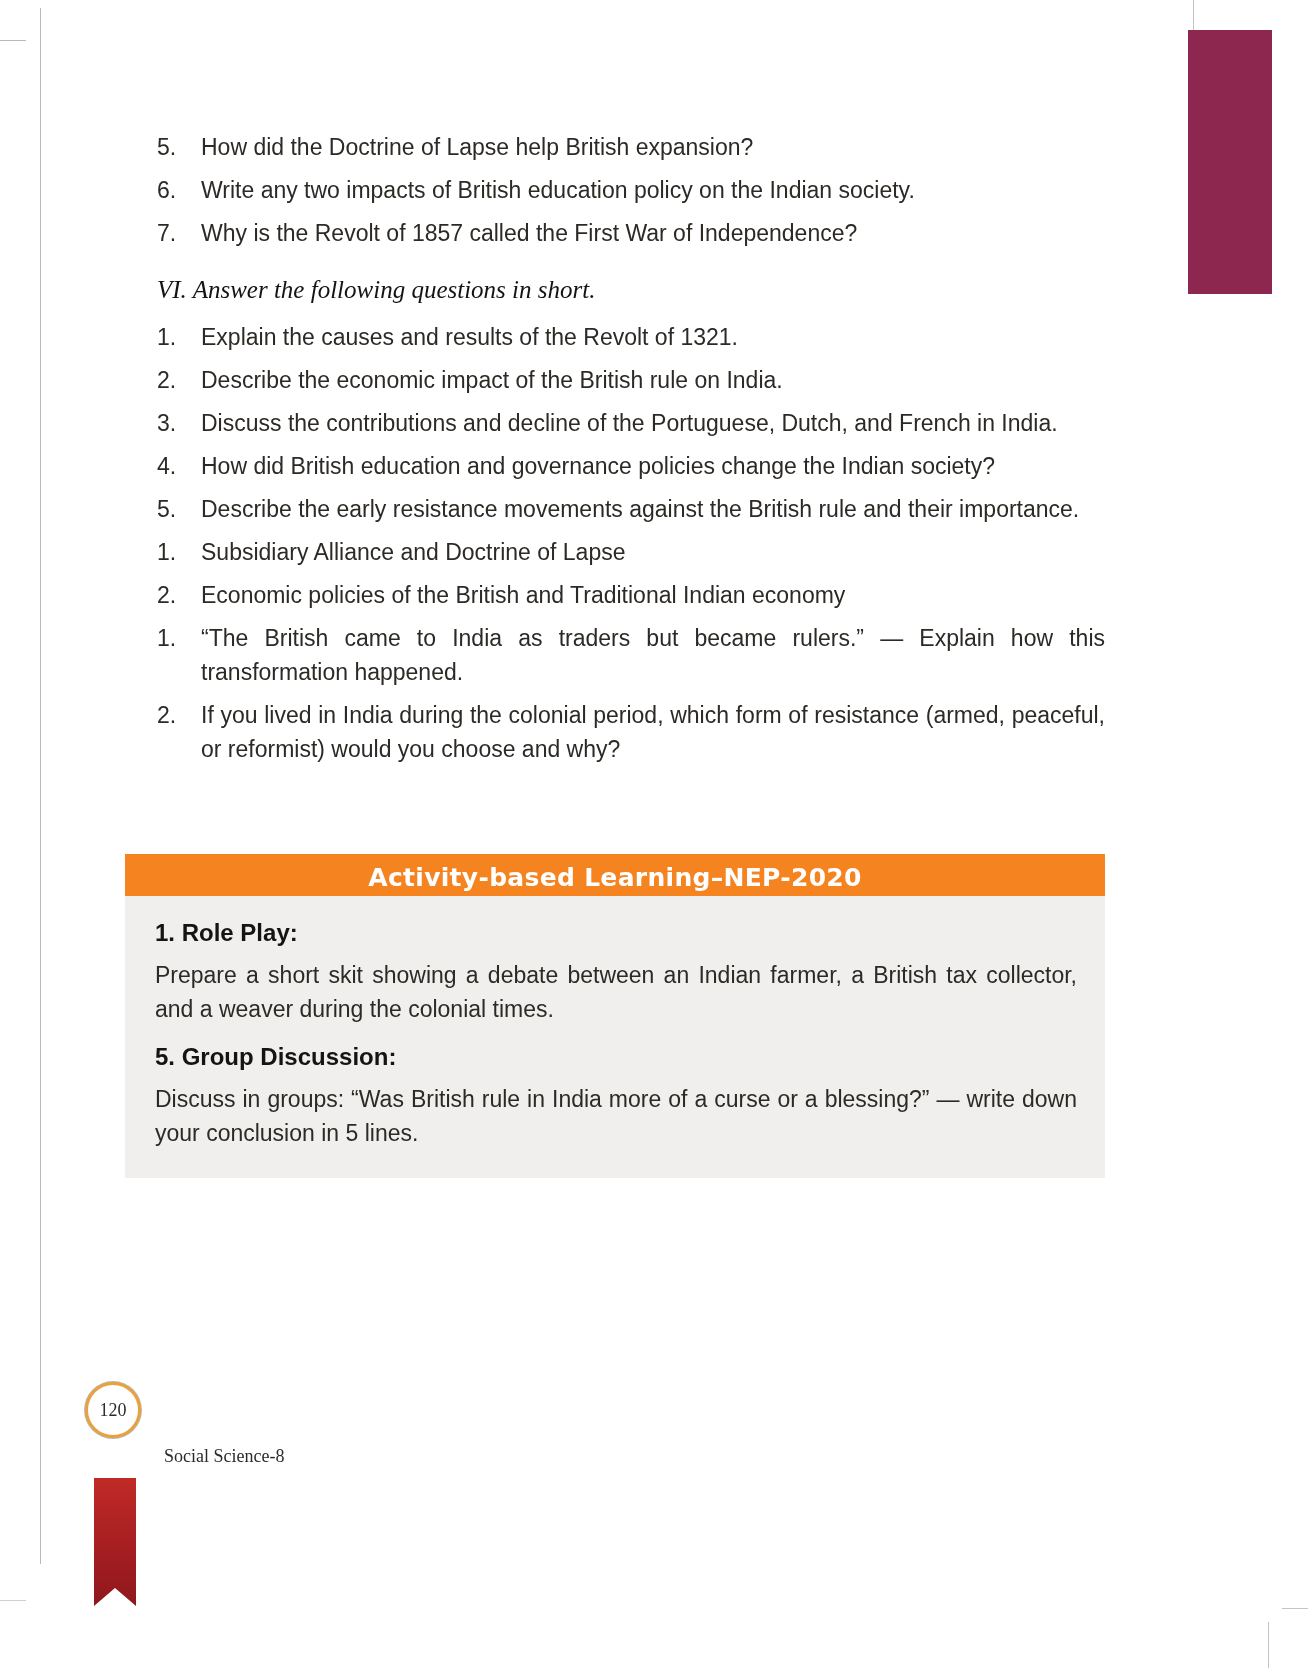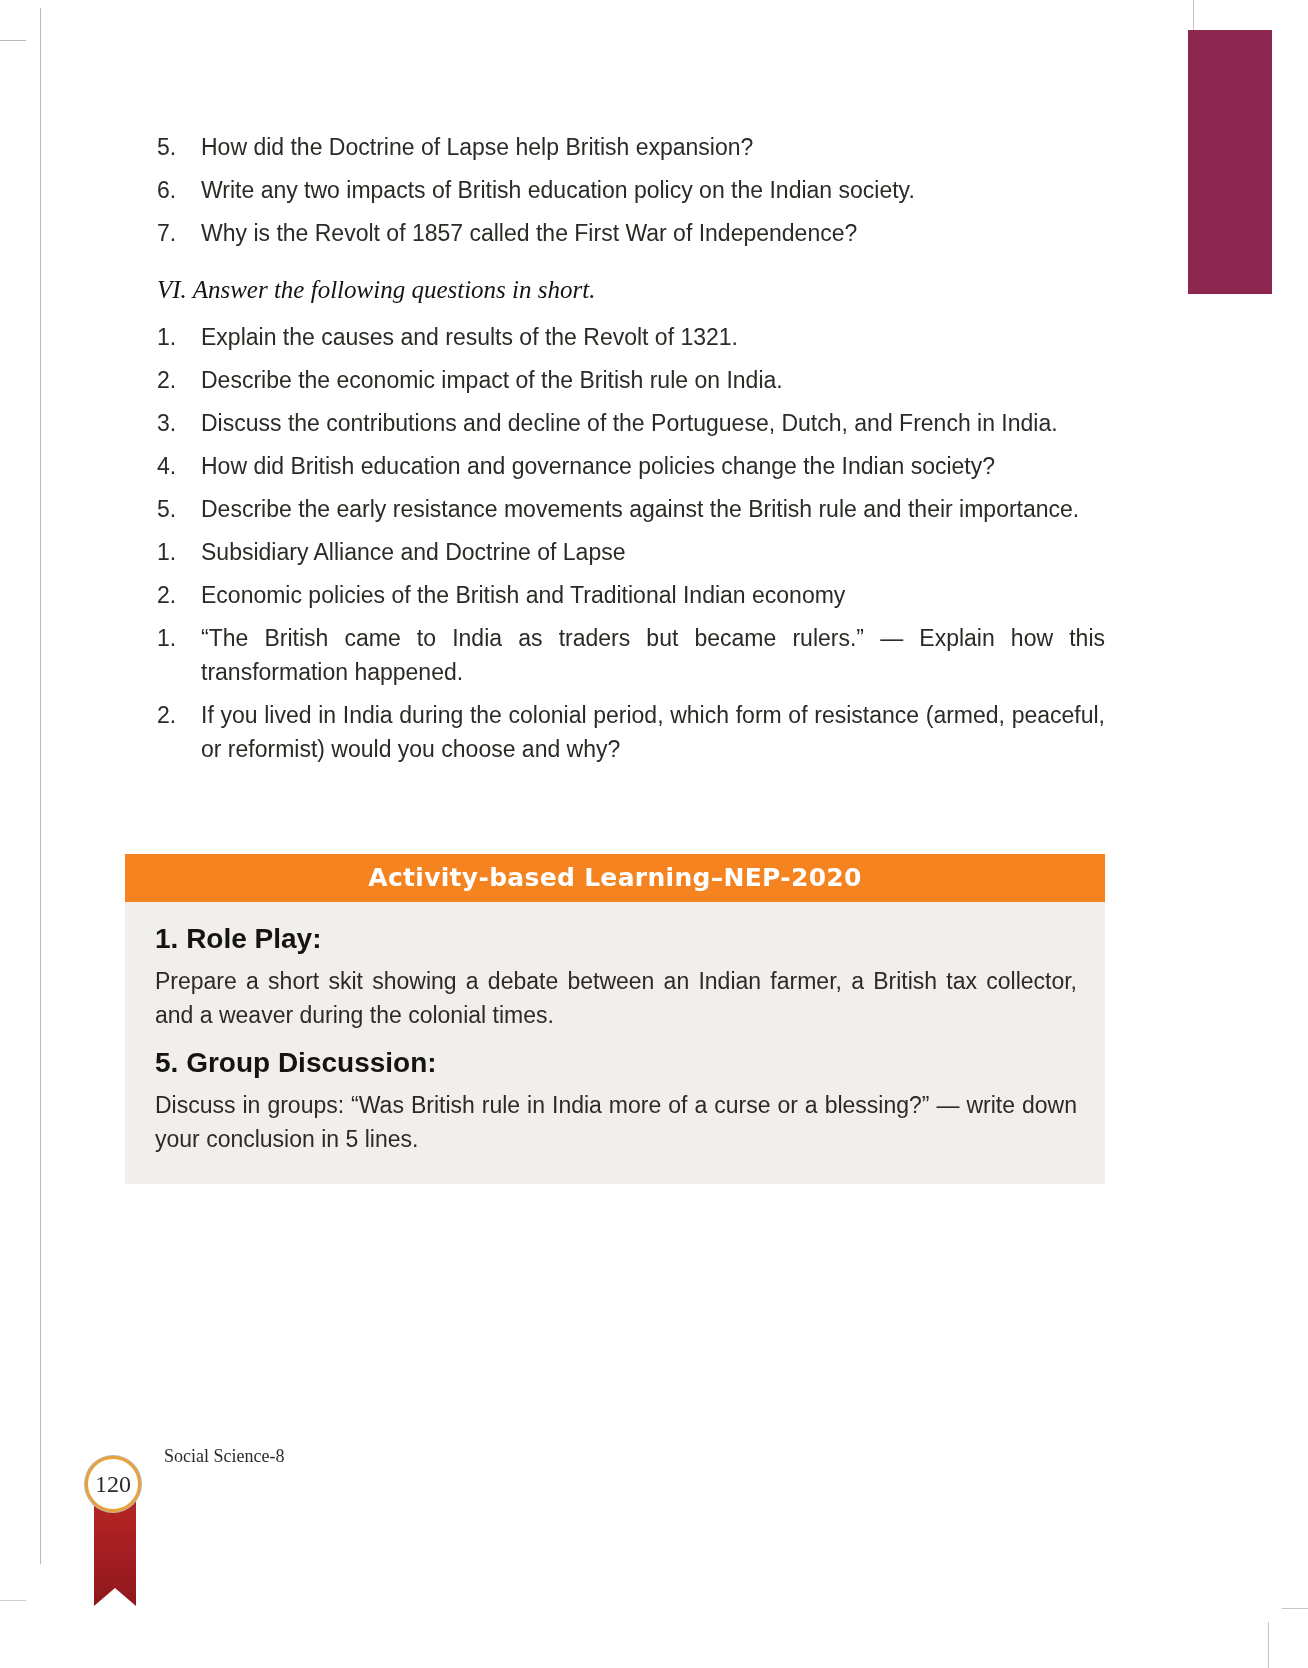--- a/index.html
+++ b/index.html
@@ -69,64 +69,64 @@
   }
   .top-block { margin-bottom:4px; }
 
   
   .activity {
     margin-left:-32px;
     width:980px;
     margin-top:88px;
   }
   .activity-banner {
-    height:48px;
+    height:42px;
     background:#f5831f;
     color:#ffffff;
     font-family:"DejaVu Sans", sans-serif;
     font-weight:bold;
     font-size:25px;
     line-height:47px;
     text-align:center;
     letter-spacing:0.3px;
   }
   .activity-body {
     background:#f0efed;
     padding:20px 28px 28px 30px;
   }
   .activity-heading {
-    font-size:28px; font-weight:bold; color:#161412;
+    font-size:24px; font-weight:bold; color:#161412;
     line-height:34px;
     margin-bottom:8px;
   }
   .activity-para {
     font-size:23px; line-height:34px;
     text-align:justify;
     color:#2d2a26;
     margin-bottom:14px;
   }
   .activity-para:last-child { margin-bottom:0; }
 
   
   .footer-ribbon {
     position:absolute; left:94px; top:1478px;
     width:42px; height:128px;
     background:linear-gradient(180deg,#c02a26 0%,#a31d21 60%,#8e181c 100%);
     clip-path:polygon(0 0, 100% 0, 100% 100%, 50% 86%, 0 100%);
   }
   .page-number-badge {
-    position:absolute; left:85px; top:1456px;
+    position:absolute; left:85px; top:1382px;
     width:56px; height:56px;
     background:#ffffff;
     border:3px solid #e8a13c;
     box-shadow:0 0 0 1px #bdb7ad;
     border-radius:50%;
     display:flex; align-items:center; justify-content:center;
     font-family:"Liberation Serif", serif;
-    font-size:24px; color:#2b2b2b;
+    font-size:18px; color:#2b2b2b;
   }
   .book-title {
     position:absolute; left:164px; top:1446px;
     font-family:"Liberation Serif", serif;
     font-size:18px; color:#2b2b2b;
   }
 </style>
 </head>
 <body>
 

